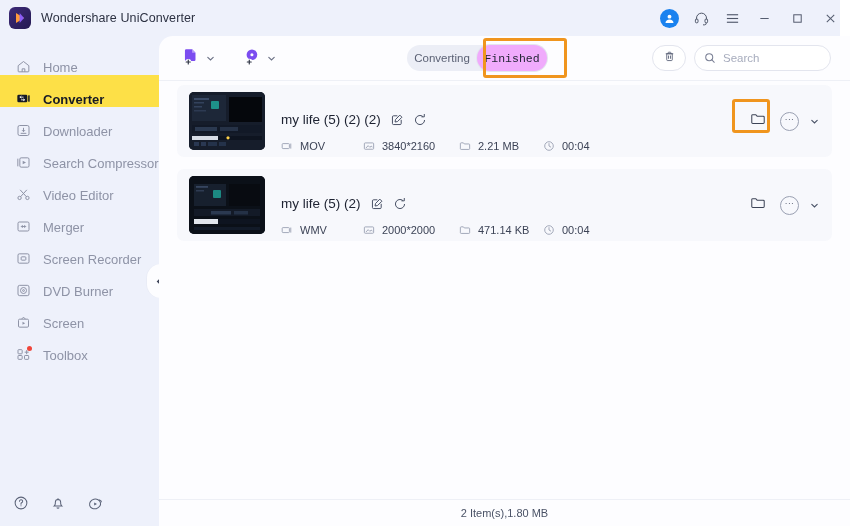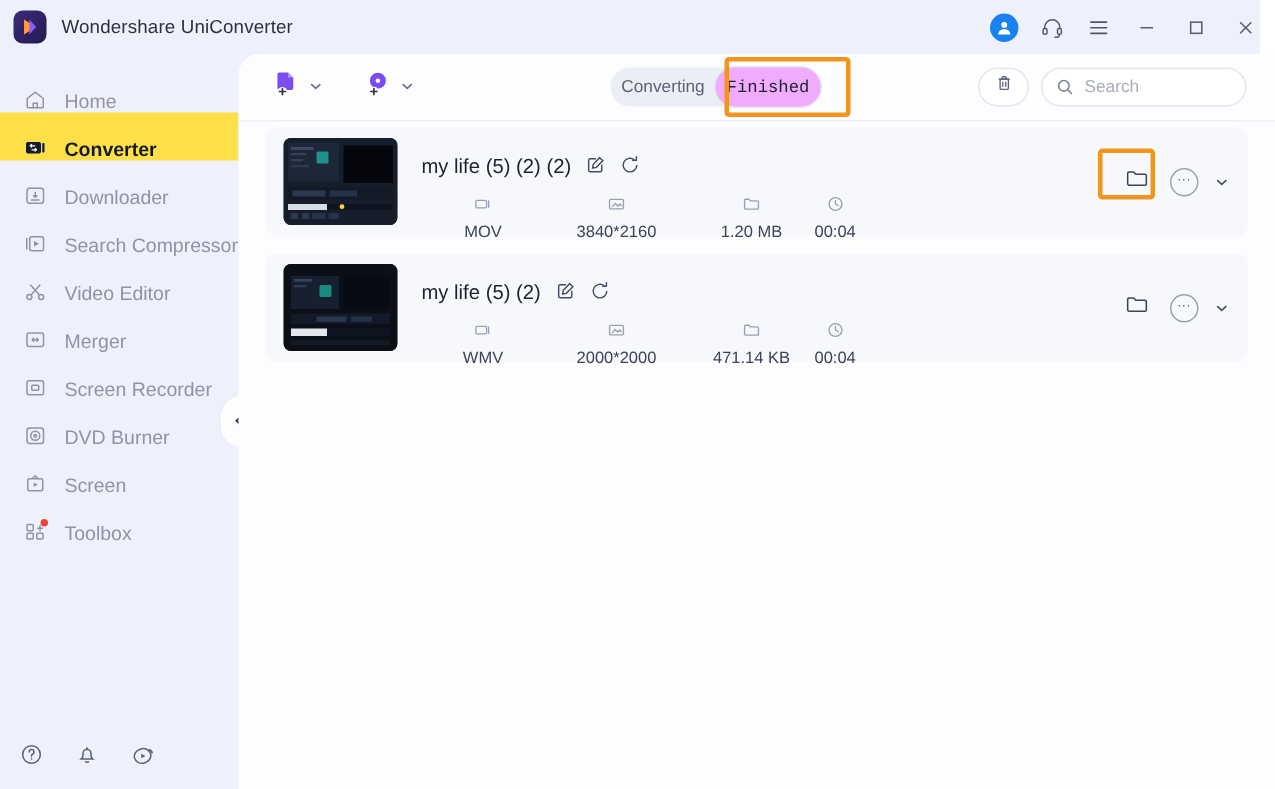--- a/index.html
+++ b/index.html
@@ -177,21 +177,21 @@
   }
   .thumb svg { display: block; }
   .info { margin-left: 16px; flex: 1; }
   .fname-line { display: flex; align-items: center; gap: 9px; height: 22px; margin-top: 18px; }
   .fname { font-size: 13.5px; color: #1d2231; }
   .act-ico { color: #434b60; display: flex; align-items: center; }
   .meta-line {
     display: flex; align-items: center; margin-top: 9px;
     font-size: 11px; color: #3c4356;
   }
-  .meta { display: flex; align-items: center; gap: 7px; flex-direction: column; }
+  .meta { display: flex; align-items: center; gap: 7px; }
   .meta .mi { color: #9aa0b2; display: flex; align-items: center; }
   .m-format { width: 82px; }
   .m-res { width: 96px; }
   .m-size { width: 84px; }
 
   .row-actions {
     position: absolute; right: 13px; top: 0; height: 72px;
     display: flex; align-items: center; gap: 11px;
   }
   .folder-btn {
@@ -543,21 +543,21 @@
                 </svg>
               </span>
               <span>3840*2160</span>
             </span>
             <span class="meta m-size">
               <span class="mi">
                 <svg width="12" height="12" viewBox="0 0 14 14" fill="none" stroke="currentColor" stroke-width="1.05">
                   <path d="M1.6 4.2a.9.9 0 0 1 .9-.9h2.6l1.1 1.3h5.3a.9.9 0 0 1 .9.9v4.6a.9.9 0 0 1-.9.9H2.5a.9.9 0 0 1-.9-.9z"></path>
                 </svg>
               </span>
-              <span>1.20 MB</span>
+              <span>2.21 MB</span>
             </span>
             <span class="meta">
               <span class="mi">
                 <svg width="12" height="12" viewBox="0 0 14 14" fill="none" stroke="currentColor" stroke-width="1.05">
                   <circle cx="7" cy="7" r="5"></circle>
                   <path d="M7 4.2V7l2 1.2" stroke-linecap="round"></path>
                 </svg>
               </span>
               <span>00:04</span>
             </span>
@@ -664,15 +664,18 @@
           <span class="more-chev">
             <svg width="9" height="9" viewBox="0 0 10 10" fill="none" stroke="currentColor" stroke-width="1.3" stroke-linecap="round">
               <path d="M2 3.8 5 6.6l3-2.8"></path>
             </svg>
           </span>
         </div>
       </div>
 
     </div>
 
+    <div class="footer">
+      <span>2 Item(s),1.80 MB</span>
+    </div>
   </div>
 
 </div>
 
 </body></html>

